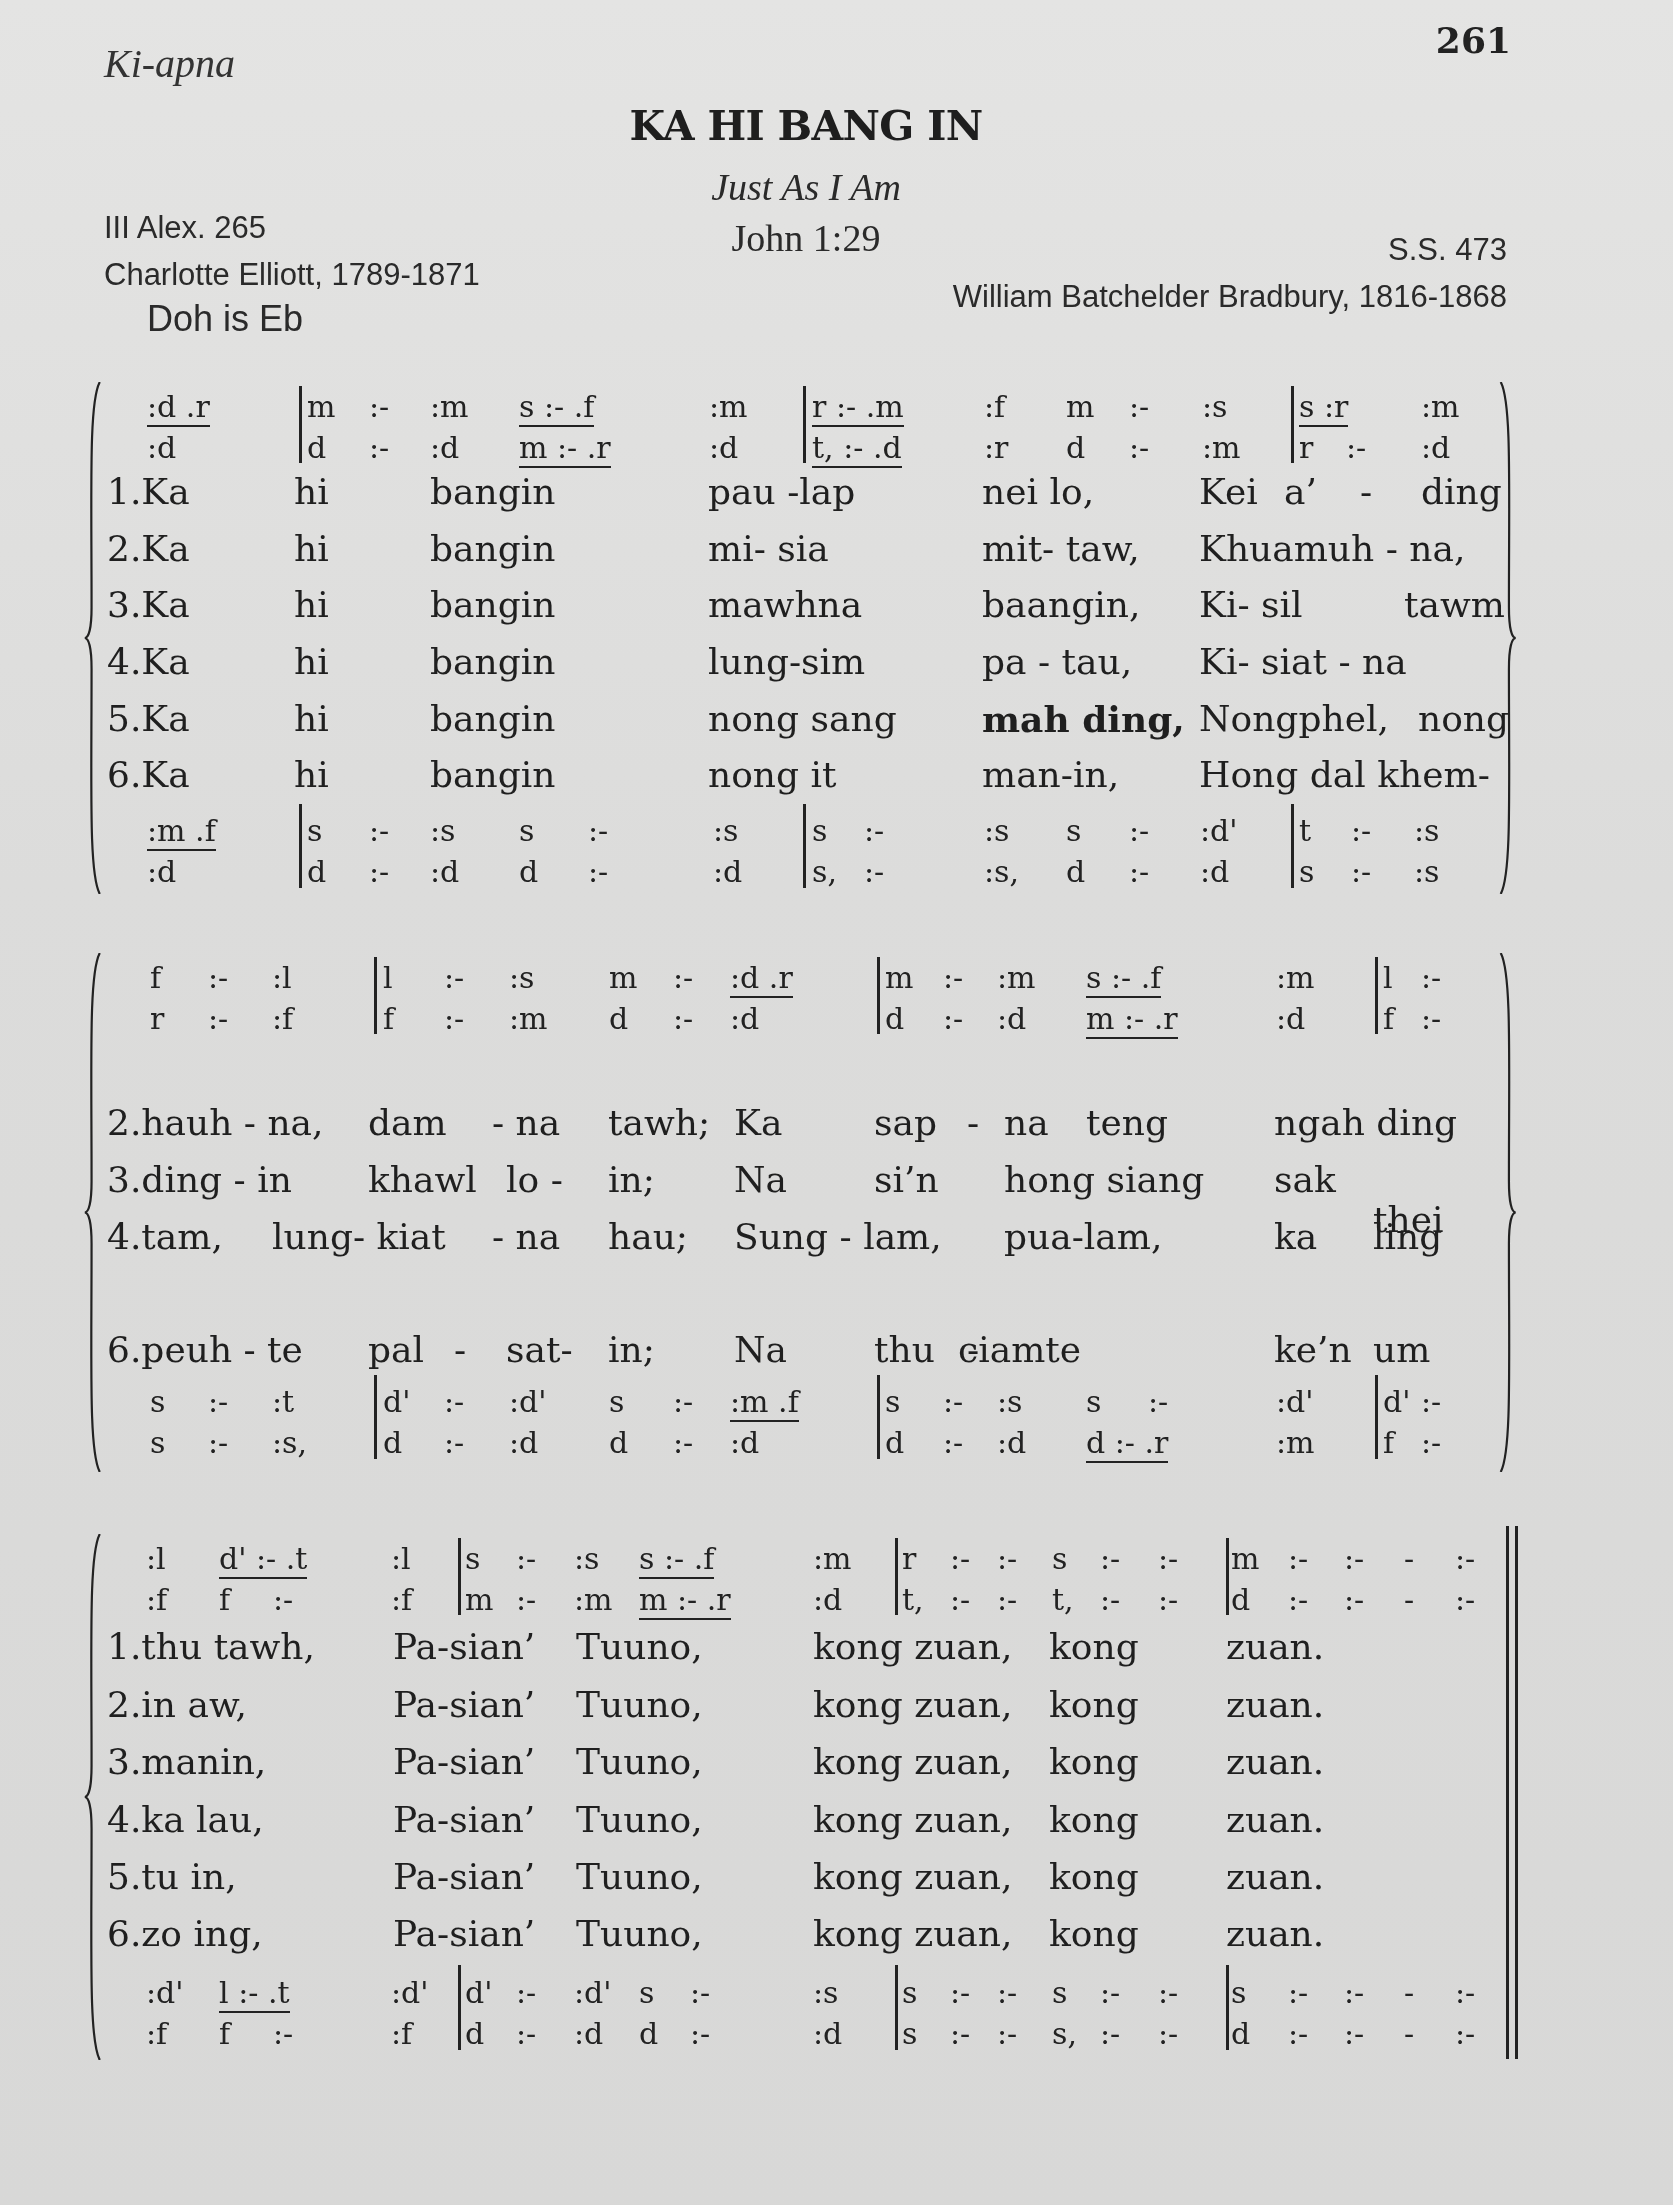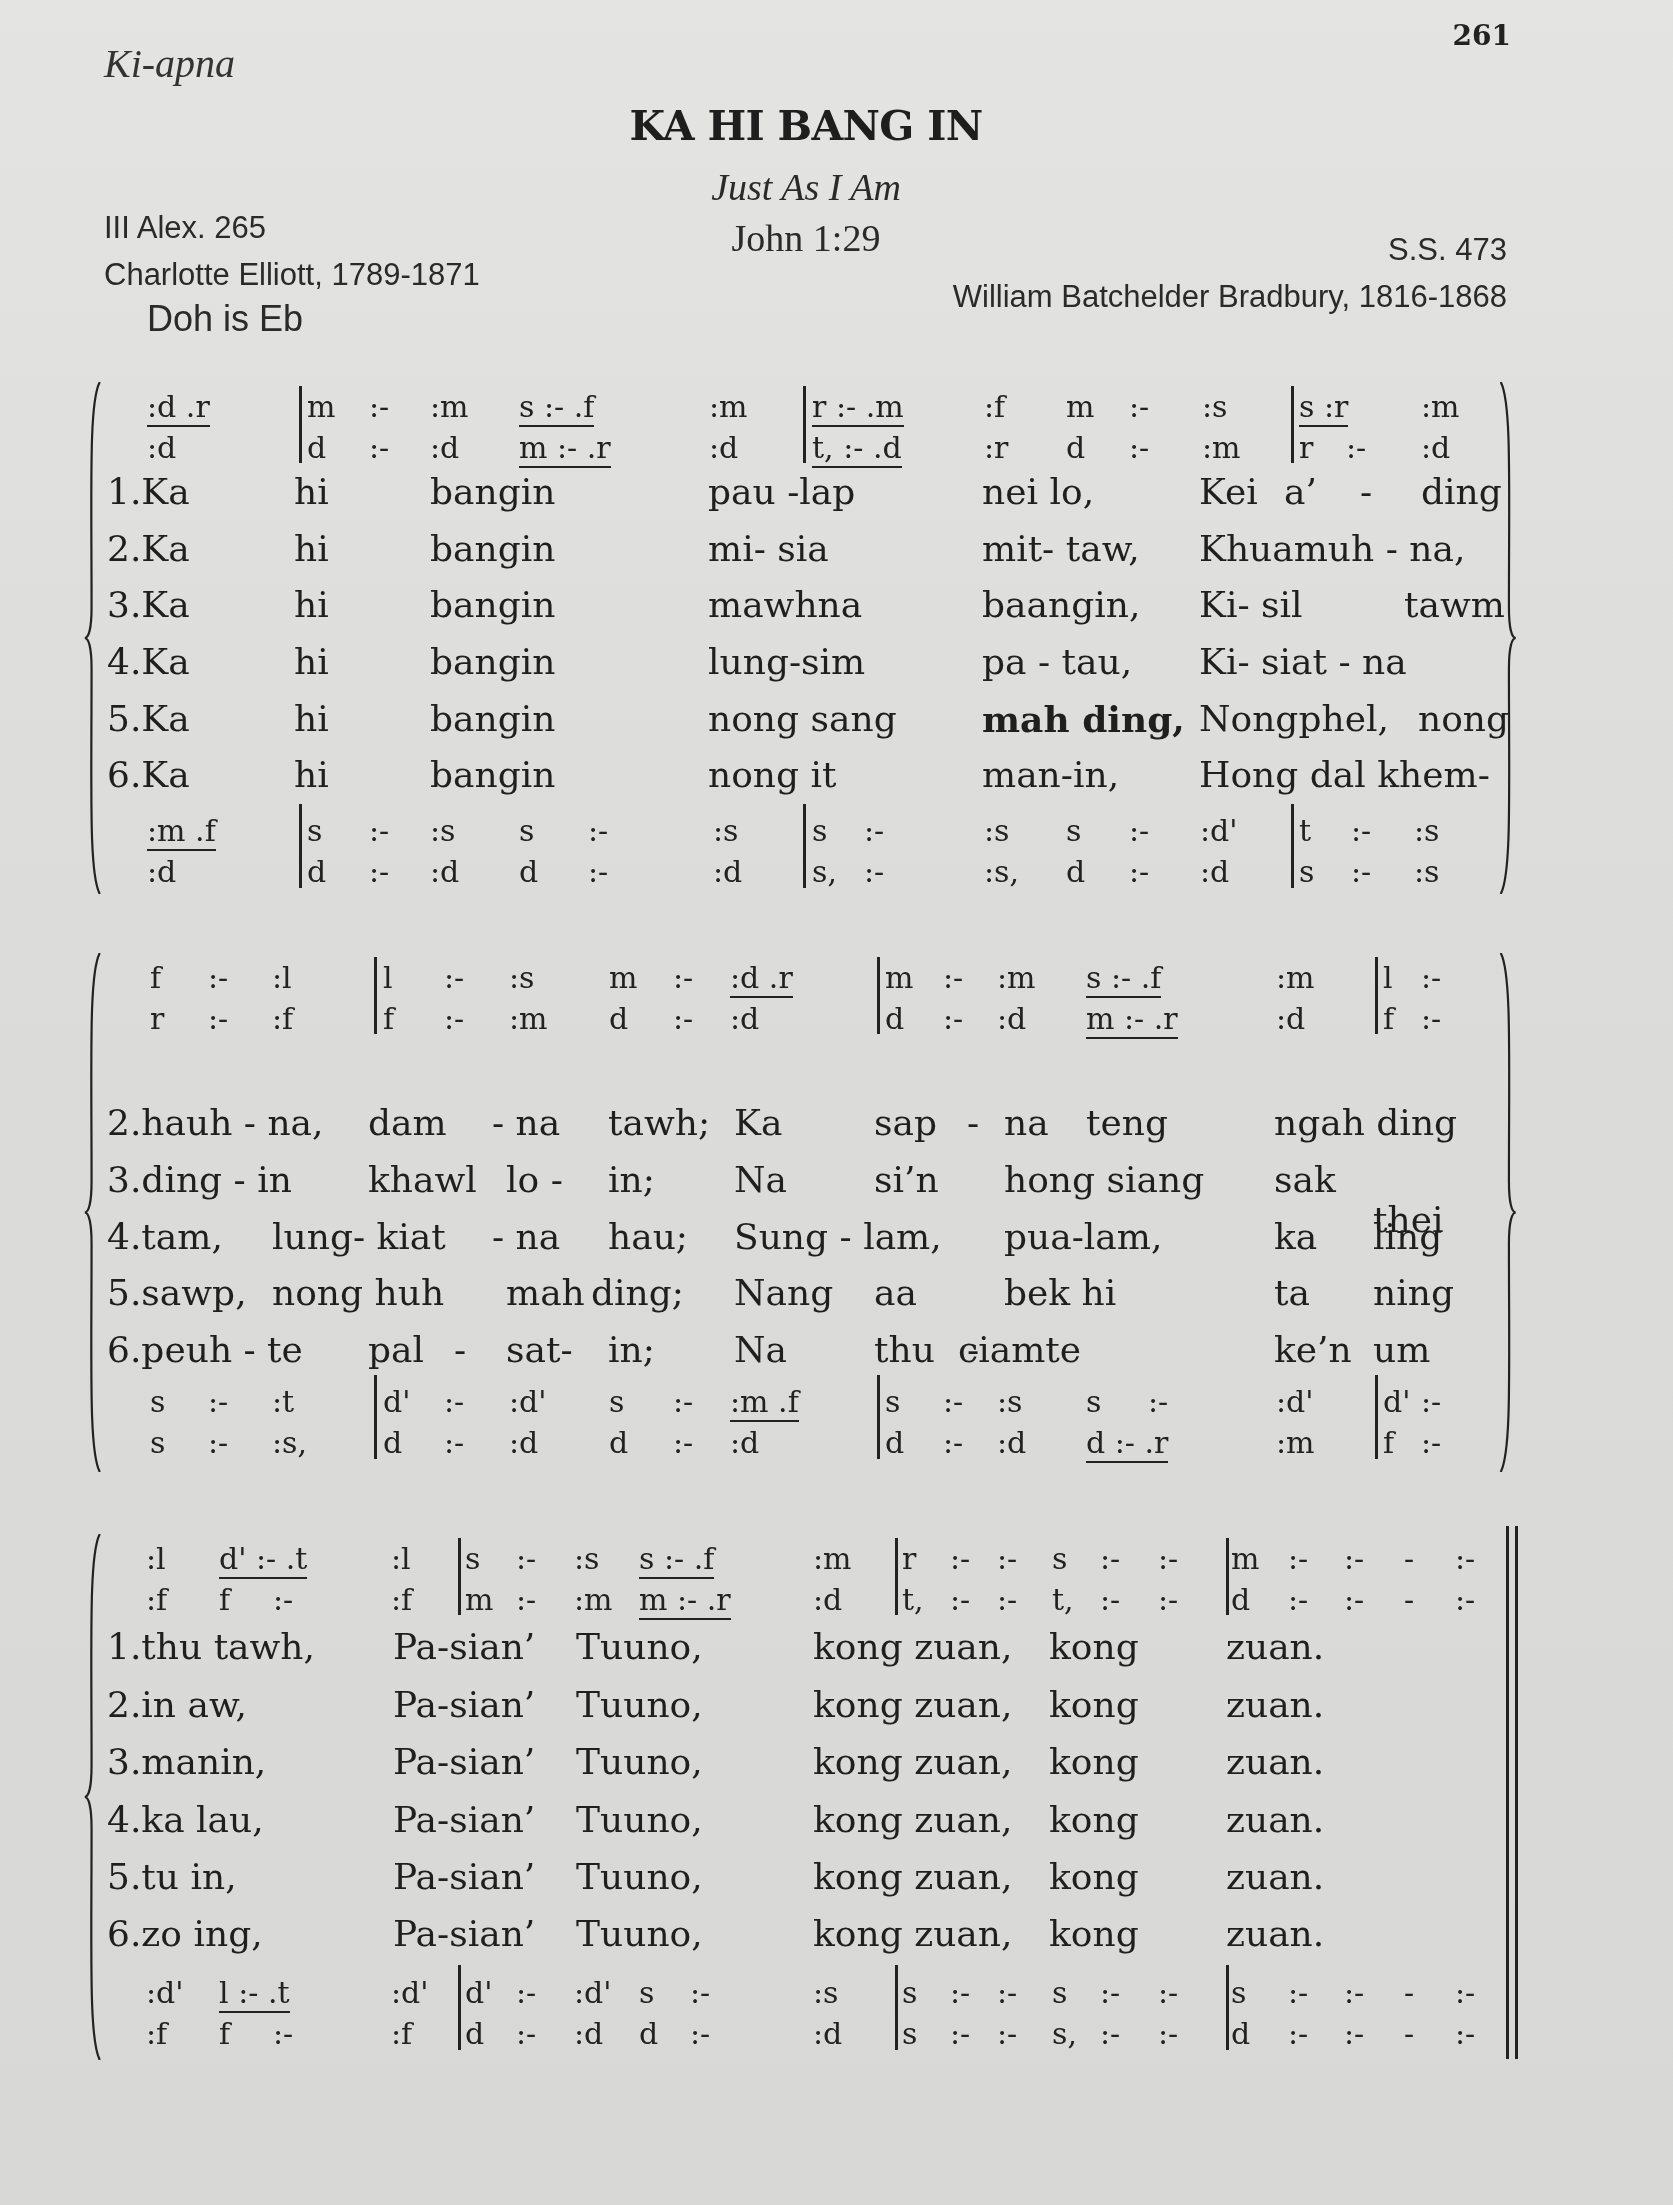--- a/index.html
+++ b/index.html
@@ -4,21 +4,21 @@
 <style>
   html, body { margin: 0; padding: 0; }
   body {
     width: 1674px; height: 2205px; position: relative; overflow: hidden;
     background: linear-gradient(180deg, #e4e4e3 0%, #dcdcdb 40%, #d8d8d7 100%);
     color: #222;
     font-family: "DejaVu Serif", serif;
   }
   .abs { position: absolute; white-space: nowrap; }
   .hdr-left { left: 104px; top: 40px; font-family: "Liberation Serif", serif; font-style: italic; font-size: 40px; color: #333; }
-  .page-num { right: 163px; top: 19px; font-family: "DejaVu Serif", serif; font-weight: bold; font-size: 28px; color: #222; }
+  .page-num { right: 163px; top: 19px; font-family: "DejaVu Serif", serif; font-weight: bold; font-size: 36px; color: #222; }
   .title { left: 0; width: 1612px; text-align: center; top: 102px; font-family: "DejaVu Serif", serif; font-weight: bold; font-size: 41px; letter-spacing: -0.7px; color: #1e1e1e; }
   .subtitle { left: 0; width: 1612px; text-align: center; top: 165px; font-family: "Liberation Serif", serif; font-style: italic; font-size: 38px; color: #2a2a2a; }
   .scripture { left: 0; width: 1612px; text-align: center; top: 216px; font-family: "Liberation Serif", serif; font-size: 38px; color: #2a2a2a; }
   .meta { font-family: "Liberation Sans", sans-serif; font-size: 31px; color: #2a2a2a; }
   .meta.big { font-size: 36px; }
 
   .sys { position: absolute; left: 0; width: 1674px; }
   .note-row { position: absolute; height: 38px; font-family: "DejaVu Serif", serif; font-size: 30px; color: #222; }
   .note-row .n { position: absolute; top: 0; white-space: nowrap; }
   .note-row .n.u { border-bottom: 2.7px solid #222; padding-bottom: 1.4px; }
@@ -281,31 +281,20 @@
     </div>
     <div class="lyr-row" style="top: 256px; left: 0px; width: 1674px;">
       <span class="w" style="left: 107px;">4.tam,</span>
       <span class="w" style="left: 272px;">lung- kiat</span>
       <span class="w" style="left: 492px;">- na</span>
       <span class="w" style="left: 608px;">hau;</span>
       <span class="w" style="left: 734px;">Sung - lam,</span>
       <span class="w" style="left: 1004px;">pua-lam,</span>
       <span class="w" style="left: 1274px;">ka</span>
       <span class="w" style="left: 1373px;">ling</span>
-    </div>
-    <div class="lyr-row" style="top: 312px; left: 0px; width: 1674px;">
-      <span class="w" style="left: 107px;">5.sawp,</span>
-      <span class="w" style="left: 272px;">nong huh</span>
-      <span class="w" style="left: 506px;">mah</span>
-      <span class="w" style="left: 591px;">ding;</span>
-      <span class="w" style="left: 734px;">Nang</span>
-      <span class="w" style="left: 874px;">aa</span>
-      <span class="w" style="left: 1004px;">bek hi</span>
-      <span class="w" style="left: 1274px;">ta</span>
-      <span class="w" style="left: 1373px;">ning</span>
     </div>
     <div class="lyr-row" style="top: 369px; left: 0px; width: 1674px;">
       <span class="w" style="left: 107px;">6.peuh - te</span>
       <span class="w" style="left: 368px;">pal</span>
       <span class="w" style="left: 454px;">-</span>
       <span class="w" style="left: 506px;">sat-</span>
       <span class="w" style="left: 608px;">in;</span>
       <span class="w" style="left: 734px;">Na</span>
       <span class="w" style="left: 874px;">thu</span>
       <span class="w" style="left: 967px;">-</span>

